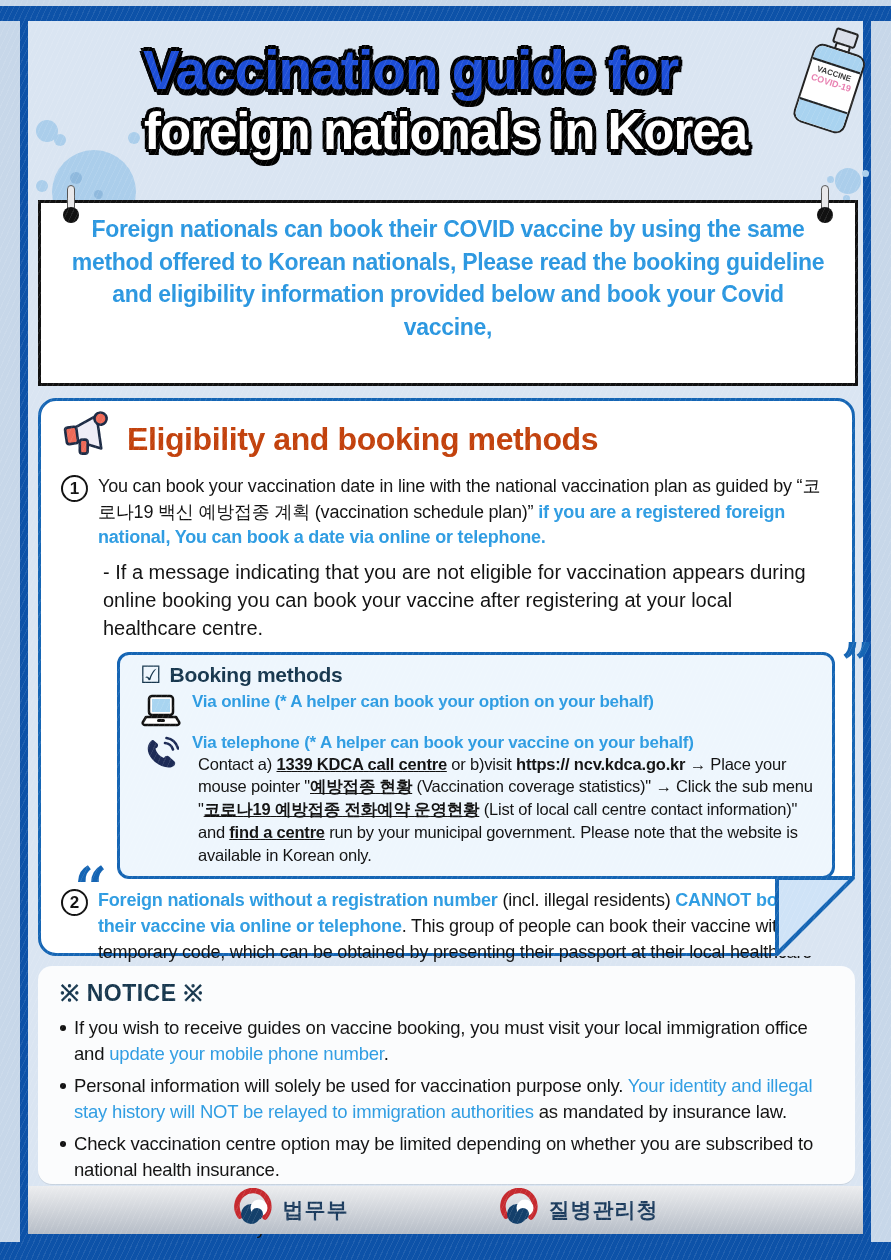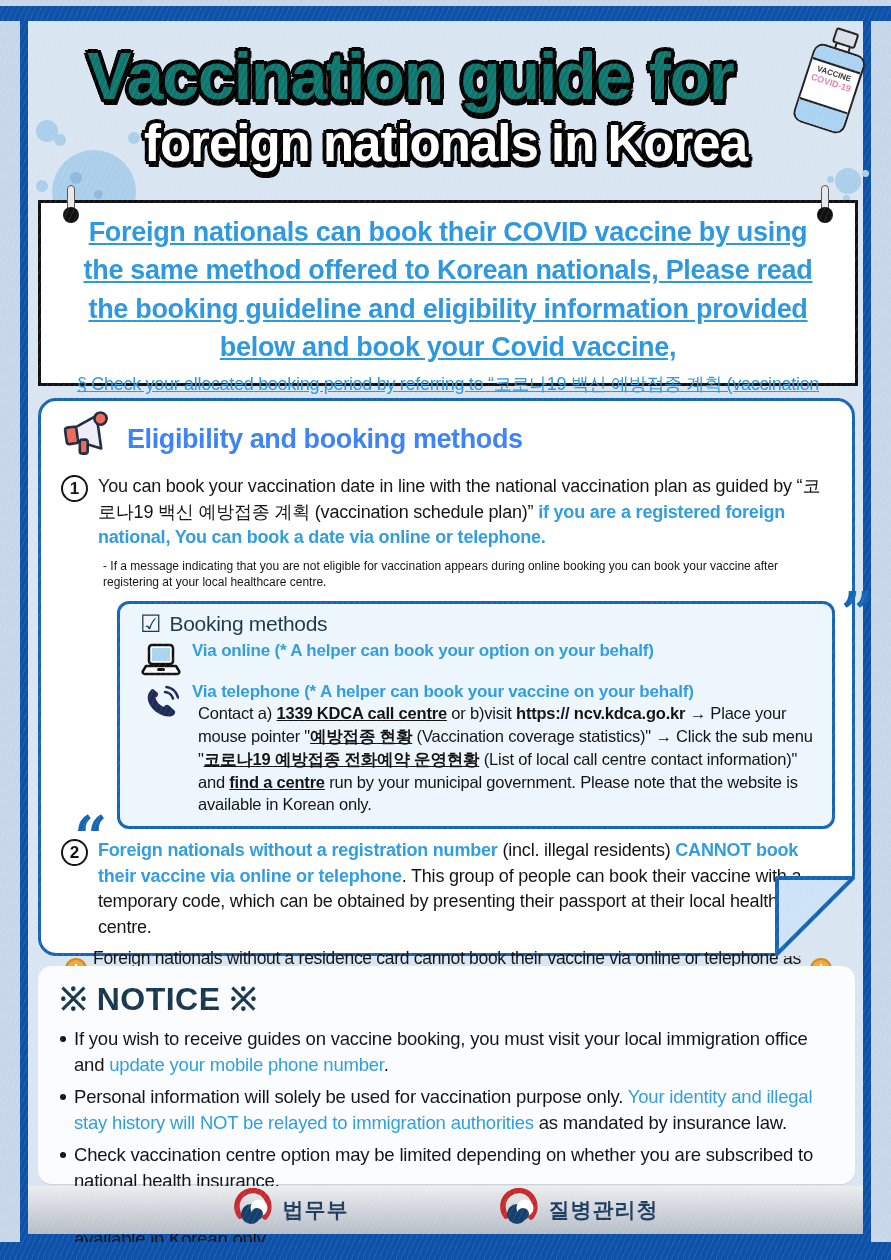--- a/index.html
+++ b/index.html
@@ -19,82 +19,82 @@
   
   .virus { position:absolute; border-radius:50%; background:#abceeb; z-index:2; }
   .virus .spike { position:absolute; border-radius:50%; background:#abceeb; }
   .virus .pore { position:absolute; border-radius:50%; background:#8fb9dd; }
 
   
   .title-wrap { position:absolute; left:0; right:0; top:42px; text-align:center; z-index:3; }
   .title-line { display:block; font-weight:800; letter-spacing:-1px; line-height:1.04;
     text-shadow:-3px -3px 0 #000, 3px -3px 0 #000, -3px 3px 0 #000, 3px 3px 0 #000,
       -4px 0 0 #000, 4px 0 0 #000, 0 -4px 0 #000, 0 4px 0 #000, 0 6px 0 #000, 3px 6px 0 #000; }
-  .title-line1 { font-size:66px; color:#0f766e; padding-right:70px; }
+  .title-line1 { font-size:55px; color:#1d4ed8; padding-right:70px; }
   .title-line2 { font-size:51px; color:#ffffff; margin-top:6px; }
 
   
   .vial { position:absolute; right:30px; top:28px; width:58px; height:104px; transform:rotate(18deg); z-index:3; }
   .vial .cap { position:absolute; left:17px; top:0; width:24px; height:16px; background:#d9dee8; border:2px solid #222; border-radius:3px; }
   .vial .neck { position:absolute; left:21px; top:14px; width:16px; height:8px; background:#eef1f6; border:2px solid #222; }
   .vial .body { position:absolute; left:2px; top:20px; width:54px; height:82px; background:#fff; border:2.5px solid #222; border-radius:10px; overflow:hidden; }
   .vial .band-top { height:16px; background:#a9d3f0; border-bottom:2px solid #222; }
   .vial .label { text-align:center; padding-top:3px; }
   .vial .label .l1 { display:block; font-size:8px; font-weight:800; color:#333; }
   .vial .label .l2 { display:block; font-size:9px; font-weight:800; color:#e87fb0; }
   .vial .band-bot { position:absolute; bottom:0; left:0; right:0; height:22px; background:#a9d3f0; border-top:2px solid #222; }
 
   
   .intro-box { position:absolute; left:38px; top:200px; width:820px; height:186px; background:#fff;
     border:3px solid #111; z-index:3; text-align:center; padding:10px 26px 6px; }
-  .intro-main { font-size:27px; font-weight:700; color:#2b97e0; text-decoration:underline; line-height:1.42; letter-spacing:-0.3px;text-align:center; }
+  .intro-main { font-size:23px; font-weight:700; color:#2b97e0; line-height:1.42; letter-spacing:-0.3px;text-align:center; }
   .intro-sub { margin-top:6px; font-size:18px; font-weight:500; color:#2b97e0; text-decoration:underline; line-height:1.4; letter-spacing:-0.3px; }
   .pin { position:absolute; top:-18px; width:12px; height:40px; z-index:4; }
   .pin .stem { position:absolute; left:2px; top:0; width:8px; height:28px; background:#e8e8ea; border:1.5px solid #555; border-radius:5px; }
   .pin .head { position:absolute; left:-2px; top:22px; width:16px; height:16px; background:#111; border-radius:50%; }
   .pin-left { left:24px; } .pin-right { right:24px; }
 
   
   .elig-box { position:absolute; left:38px; top:398px; width:817px; height:558px; background:#fff;
     border:3px solid #1565b4; border-radius:18px; border-bottom-right-radius:0; z-index:3; padding:12px 20px 10px; }
   .sec-head { display:flex; align-items:center; gap:10px; }
-  .sec-head h2 { font-size:27px; font-weight:800; color:#3b82f6; letter-spacing:-0.4px; }
+  .sec-head h2 { font-size:32px; font-weight:800; color:#c2410c; letter-spacing:-0.4px; }
   .item { display:flex; gap:10px; margin-top:9px; }
   .num { flex:0 0 auto; width:27px; height:27px; border:2.5px solid #111; border-radius:50%;
     display:flex; align-items:center; justify-content:center; font-weight:700; font-size:17px; color:#111; margin-top:1px; }
   .item p { font-size:18px; line-height:1.42; color:#111; letter-spacing:-0.2px; }
   .seg-blue { color:#2e9ce2; font-weight:700; }
   .bold { font-weight:700; } .bold-u { font-weight:700; text-decoration:underline; }
-  .sub-dash { margin:7px 0 9px 42px; font-size:12px; line-height:1.4; color:#111; padding-right:20px; }
+  .sub-dash { margin:7px 0 9px 42px; font-size:20px; line-height:1.4; color:#111; padding-right:20px; }
 
   
   .bk-box { position:relative; margin:10px 0 4px 56px; width:718px; background:#eef6fd;
     border:3px solid #1565b4; border-radius:12px; padding:8px 16px 10px 20px; }
   .bk-head { display:flex; align-items:center; gap:8px; }
   .bk-head .chk { font-size:24px; color:#17374e; line-height:1; }
-  .bk-head h3 { font-size:21px; font-weight:400; color:#17374e; letter-spacing:-0.3px; }
+  .bk-head h3 { font-size:21px; font-weight:700; color:#17374e; letter-spacing:-0.3px; }
   .bk-row { display:flex; gap:10px; margin-top:5px; }
   .bk-icon { flex:0 0 42px; display:flex; justify-content:center; padding-top:2px; }
   .bk-title { font-size:17px; font-weight:700; color:#2e9ce2; letter-spacing:-0.2px; }
   .bk-body { font-size:16.5px; line-height:1.38; color:#111; padding-left:6px; letter-spacing:-0.2px; }
   .quote { position:absolute; font-family:"DejaVu Serif", serif; font-weight:700; color:#1565b4; font-size:58px; line-height:0.6; }
   .quote-tr { top:-8px; right:-42px; }
   .quote-bl { bottom:-30px; left:-46px; }
 
   .warn-row { display:flex; align-items:center; gap:6px; margin:8px 0 2px 4px; }
   .warn-row p { font-size:17.5px; color:#111; flex:1; letter-spacing:-0.3px; }
   .warn-ic { flex:0 0 22px; width:22px; height:22px; border-radius:50%; background:#f5a93c; border:2px solid #cf8a1d;
     color:#fff; font-weight:800; font-size:14px; display:flex; align-items:center; justify-content:center; }
 
   .fold { position:absolute; right:-3px; bottom:-3px; width:80px; height:80px; z-index:4; }
 
   
   .notice-box { position:absolute; left:38px; top:966px; width:817px; height:218px; background:#fbfcfd;
     border-radius:14px; z-index:3; padding:10px 22px; box-shadow:0 1px 0 rgba(0,0,0,.08); }
-  .notice-box h2 { font-size:32px; font-weight:800; color:#17374e; letter-spacing:0.5px; }
+  .notice-box h2 { font-size:23px; font-weight:800; color:#17374e; letter-spacing:0.5px; }
   .n-item { display:flex; gap:8px; margin-top:7px; }
   .n-dot { flex:0 0 6px; width:6px; height:6px; background:#111; border-radius:50%; margin-top:10px; }
   .n-item p { font-size:18.5px; line-height:1.38; color:#111; letter-spacing:-0.2px; }
   .n-blue { color:#2e9ce2; }
 
   
   .footer { position:absolute; left:28px; right:28px; top:1186px; height:48px;
     background:linear-gradient(#ecedef, #b6bdc7); z-index:3; display:flex; align-items:center; justify-content:center; gap:150px; }
   .logo { display:flex; align-items:center; gap:10px; }
   .logo span { font-size:21px; color:#1c3c5e; font-weight:600; letter-spacing:1px; }
@@ -144,21 +144,20 @@
   <div class="intro-box">
     <div class="pin pin-left">
         <span class="stem"></span>
         <span class="head"></span>
       </div>
     <div class="pin pin-right">
         <span class="stem"></span>
         <span class="head"></span>
       </div>
     <p class="intro-main">Foreign nationals can book their COVID vaccine by using the same method offered to Korean nationals, Please read the booking guideline and eligibility information provided below and book your Covid vaccine,</p>
-    <p class="intro-sub">§ Check your allocated booking period by referring to “코로나19 백신 예방접종 계획 (vaccination schedule plan)” at KDCA website.Please note the website is only available in Korean language only</p>
   </div>
 
   <div class="elig-box">
     <div class="sec-head">
       <span>
         <svg width="56" height="48" viewBox="0 0 64 54" style="transform:rotate(-8deg)">
           <polygon points="18,14 44,4 44,42 18,30" fill="#efedf7" stroke="#1d2b45" stroke-width="3" stroke-linejoin="round"></polygon>
           <rect x="6" y="13" width="13" height="19" rx="3" fill="#ee6a58" stroke="#1d2b45" stroke-width="3"></rect>
           <rect x="20" y="29" width="9" height="16" rx="3" fill="#ee6a58" stroke="#1d2b45" stroke-width="3" transform="rotate(8 24 37)"></rect>
           <circle cx="48" cy="8" r="7" fill="#ee6a58" stroke="#1d2b45" stroke-width="3"></circle>

